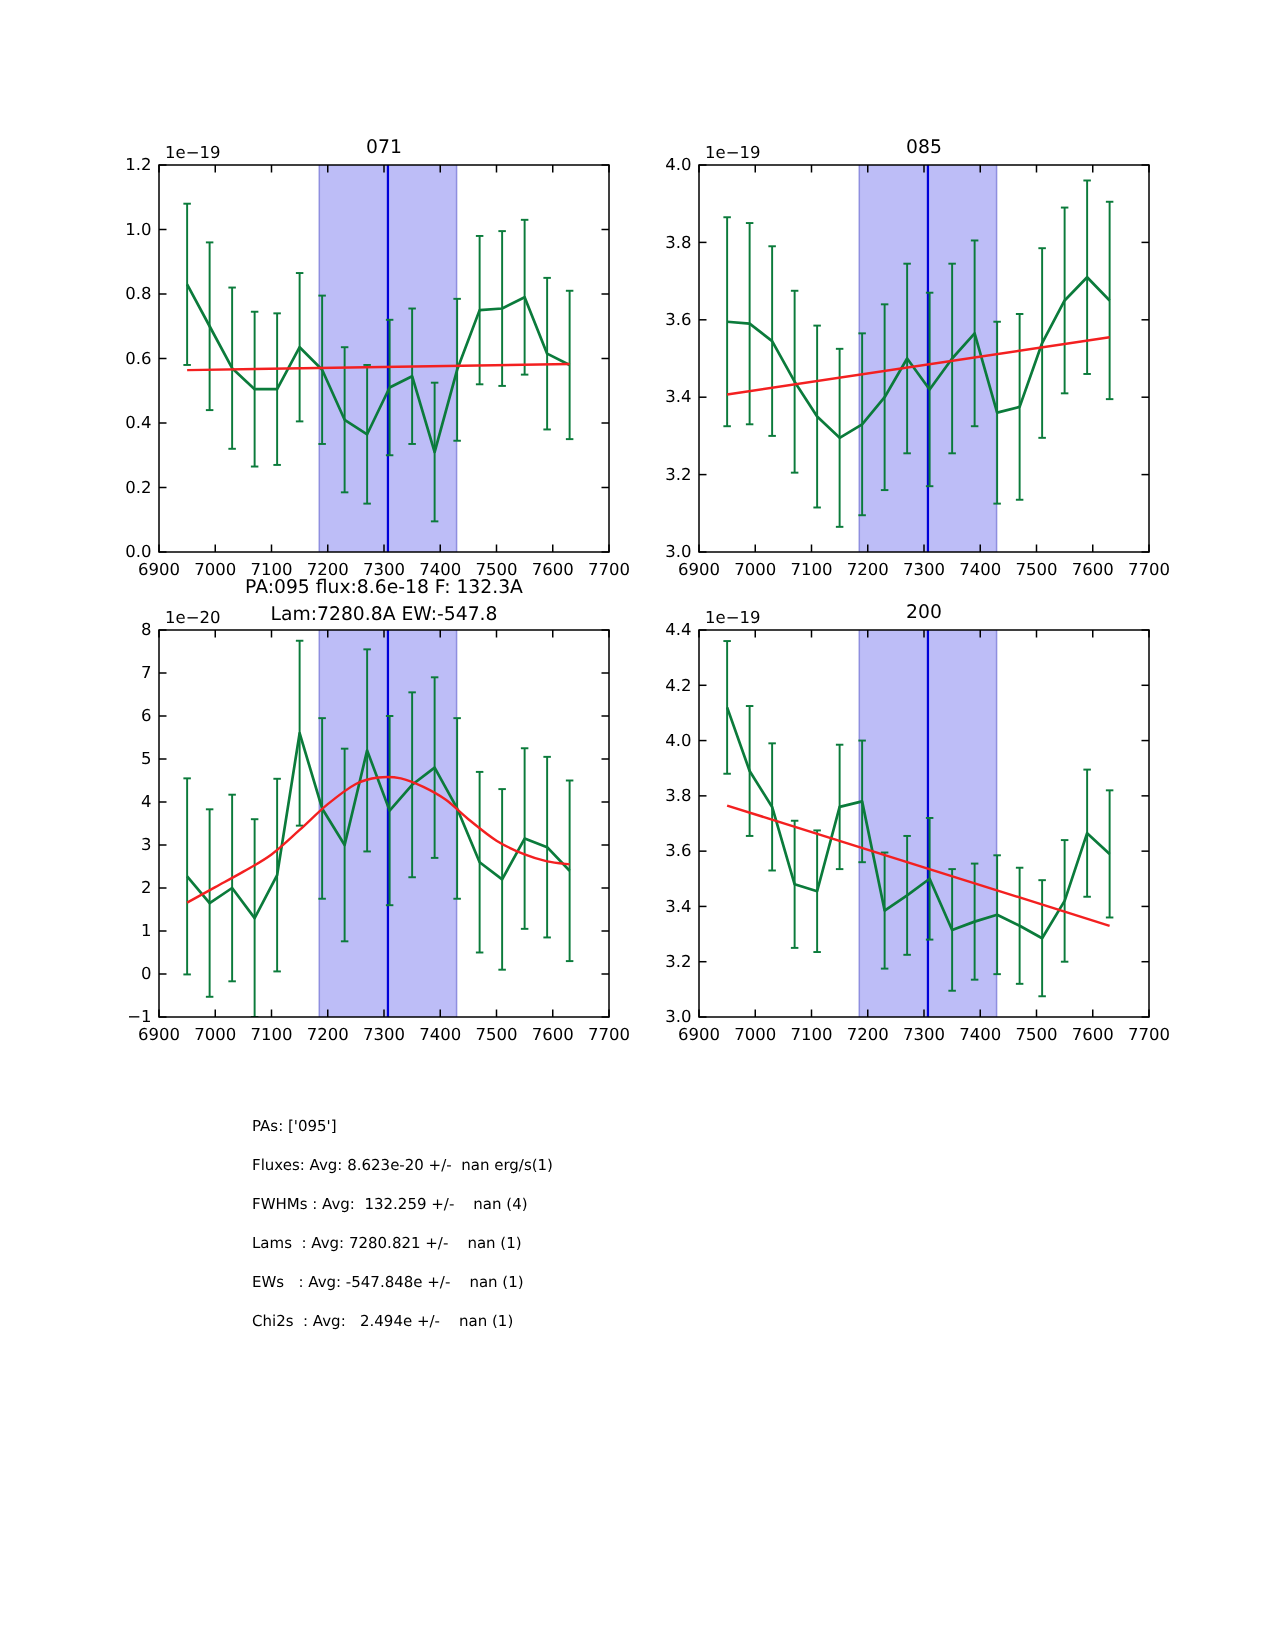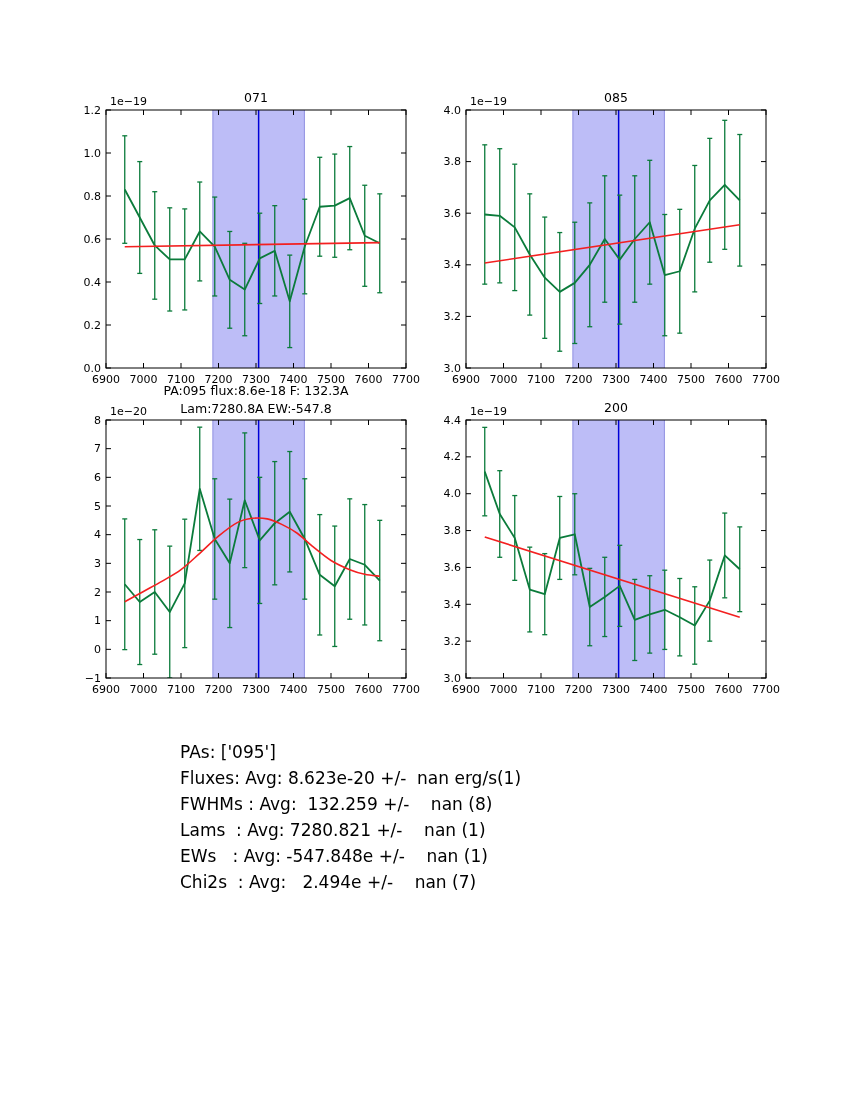--- a/index.html
+++ b/index.html
@@ -4,21 +4,21 @@
 <style>
   html,body{margin:0;padding:0;background:#ffffff;}
   body{width:850px;height:1100px;position:relative;font-family:"DejaVu Sans",sans-serif;}
   .figure{position:absolute;left:0;top:0;width:850px;height:1100px;background:#ffffff;}
   .subplot{position:absolute;width:370px;height:322px;}
   #plot0{left:56px;top:70px;}
   #plot1{left:416px;top:70px;}
   #plot2{left:56px;top:380px;}
   #plot3{left:416px;top:380px;}
   .stats{position:absolute;left:168px;top:745px;}
-  .stats .line{position:absolute;left:12px;white-space:pre;font-size:17px;line-height:14px;color:#000;}
+  .stats .line{position:absolute;left:0;white-space:pre;font-size:10px;line-height:14px;color:#000;}
   svg text{fill:#000000;}
 </style>
 </head>
 <body>
 
 <div class="figure">
   <svg id="plot0" class="subplot" viewBox="0 0 370 322">
       <defs>
         <clipPath id="clip-071">
           <rect x="50" y="40" width="300" height="258"></rect>
@@ -521,18 +521,18 @@
         <text x="45" y="80.35714285714289" text-anchor="end">4.2</text>
         <text x="45" y="43.5" text-anchor="end">4.4</text>
       </g>
       <text x="54" y="35" font-size="11px">1e−19</text>
       <text x="200" y="32" text-anchor="middle" font-size="12.5px">200</text>
     </svg>
 
   <div class="stats">
     <div class="line" style="top:0px">PAs: ['095']</div>
     <div class="line" style="top:26px">Fluxes: Avg: 8.623e-20 +/-  nan erg/s(1)</div>
-    <div class="line" style="top:52px">FWHMs : Avg:  132.259 +/-    nan (8)</div>
+    <div class="line" style="top:52px">FWHMs : Avg:  132.259 +/-    nan (4)</div>
     <div class="line" style="top:78px">Lams  : Avg: 7280.821 +/-    nan (1)</div>
     <div class="line" style="top:104px">EWs   : Avg: -547.848e +/-    nan (1)</div>
-    <div class="line" style="top:130px">Chi2s  : Avg:   2.494e +/-    nan (7)</div>
+    <div class="line" style="top:130px">Chi2s  : Avg:   2.494e +/-    nan (1)</div>
   </div>
 </div>
 
 </body></html>

